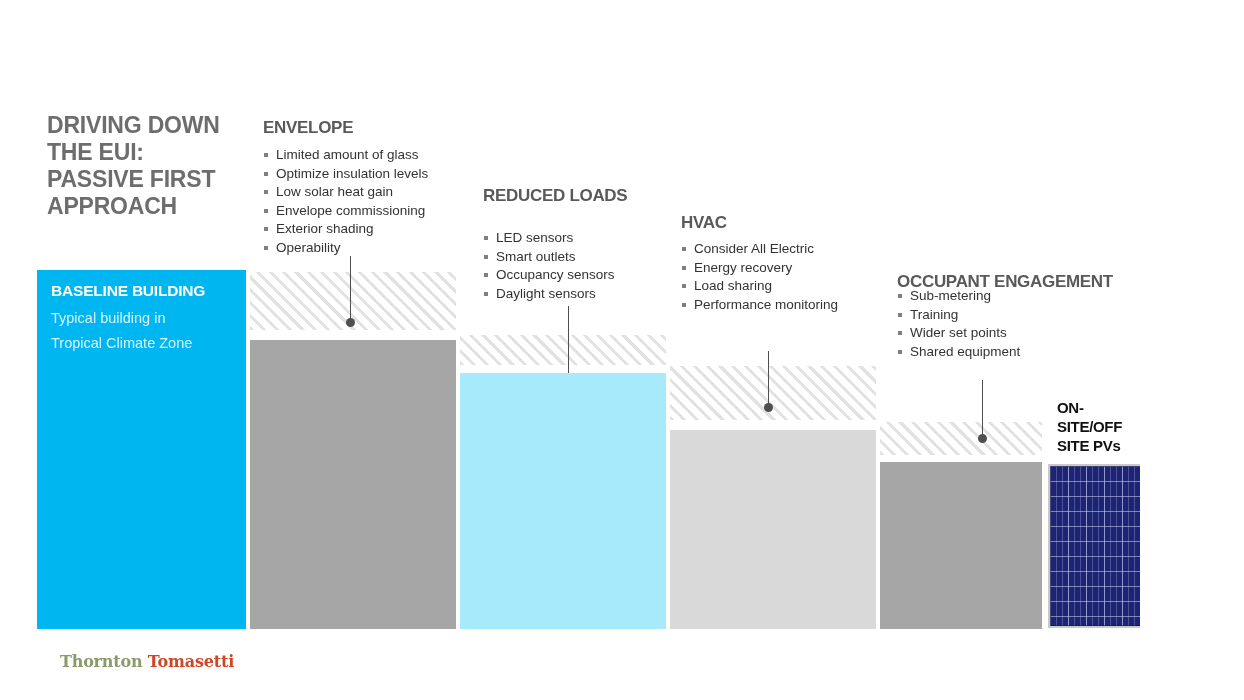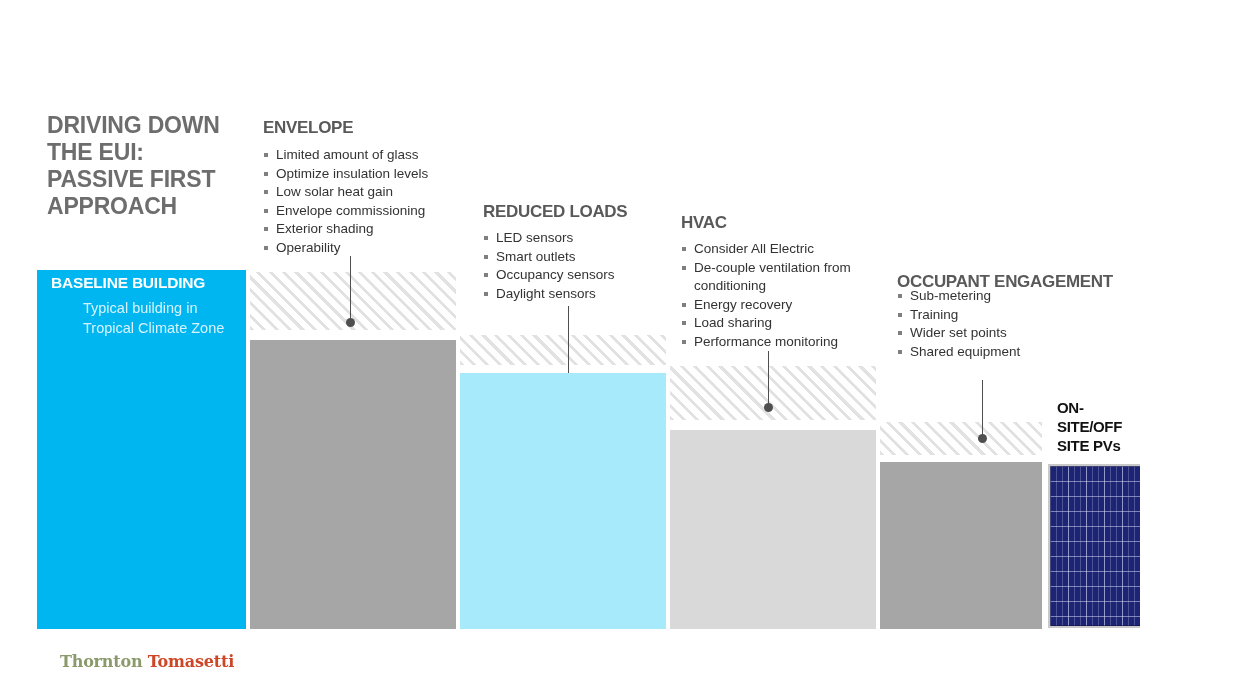--- a/index.html
+++ b/index.html
@@ -22,24 +22,24 @@
   .hatch{position:absolute;
          background:repeating-linear-gradient(45deg,var(--hatch-line) 0 3px,#ffffff 3px 9px);}
 
   .bar{position:absolute;}
 
   .connector{position:absolute;width:1px;background:var(--connector);}
   .connector .dot{position:absolute;width:9px;height:9px;border-radius:50%;
                   background:var(--connector);left:-4px;bottom:-4.5px;}
 
   .baseline-bar{position:absolute;left:37px;top:270px;width:209px;height:359px;
-                background:var(--baseline-blue);box-sizing:border-box;padding:4px 14px;}
+                background:var(--baseline-blue);box-sizing:border-box;padding:12px 14px;}
   .baseline-label{font-size:15.5px;font-weight:bold;color:#ffffff;letter-spacing:-0.2px;
                   margin-bottom:6px;}
-  .baseline-sub{font-size:14.5px;line-height:20px;color:var(--baseline-sub);width:155px;margin-left:32px;}
+  .baseline-sub{font-size:14.5px;line-height:25px;color:var(--baseline-sub);width:155px;}
 
   .pv-panel{position:absolute;box-sizing:border-box;border:2px solid var(--pv-frame);
             background-color:var(--pv-navy);
             background-image:
               repeating-linear-gradient(to bottom, rgba(205,210,240,.55) 0 1px, transparent 1px 15px),
               repeating-linear-gradient(to right, rgba(205,210,240,.55) 0 1px, transparent 1px 18px),
               repeating-linear-gradient(to right, rgba(165,172,215,.35) 0 1px, transparent 1px 6px);
             box-shadow: inset 0 0 0 1px rgba(20,20,70,.6);}
 
   .logo{position:absolute;left:60px;top:652px;font-family:"DejaVu Serif",serif;
@@ -85,21 +85,21 @@
         <div class="bullet">
           <span class="sq"></span>
           <span>Operability</span>
         </div>
       </div>
       <div class="hatch" style="left: 250px; top: 272px; width: 206px; height: 58px;"></div>
       <div class="connector" style="left: 350px; top: 256px; height: 66px;">
         <div class="dot"></div>
       </div>
       <div class="bar" style="left: 250px; top: 340px; width: 206px; height: 289px; background: rgb(166, 166, 166);"></div>
-      <div class="col-head" style="left: 483px; top: 202px;">REDUCED LOADS</div>
+      <div class="col-head" style="left: 483px; top: 186px;">REDUCED LOADS</div>
       <div class="bullet-list" style="left: 483px; top: 229px; width: 170px;">
         <div class="bullet">
           <span class="sq"></span>
           <span>LED sensors</span>
         </div>
         <div class="bullet">
           <span class="sq"></span>
           <span>Smart outlets</span>
         </div>
         <div class="bullet">
@@ -114,24 +114,20 @@
       <div class="hatch" style="left: 460px; top: 335px; width: 206px; height: 30px;"></div>
       <div class="connector" style="left: 568px; top: 306px; height: 75px;">
         <div class="dot"></div>
       </div>
       <div class="bar" style="left: 460px; top: 373px; width: 206px; height: 256px; background: rgb(166, 234, 252);"></div>
       <div class="col-head" style="left: 681px; top: 213px;">HVAC</div>
       <div class="bullet-list" style="left: 681px; top: 240px; width: 176px;">
         <div class="bullet">
           <span class="sq"></span>
           <span>Consider All Electric</span>
-        </div>
-        <div class="bullet">
-          <span class="sq"></span>
-          <span>De-couple ventilation from conditioning</span>
         </div>
         <div class="bullet">
           <span class="sq"></span>
           <span>Energy recovery</span>
         </div>
         <div class="bullet">
           <span class="sq"></span>
           <span>Load sharing</span>
         </div>
         <div class="bullet">

